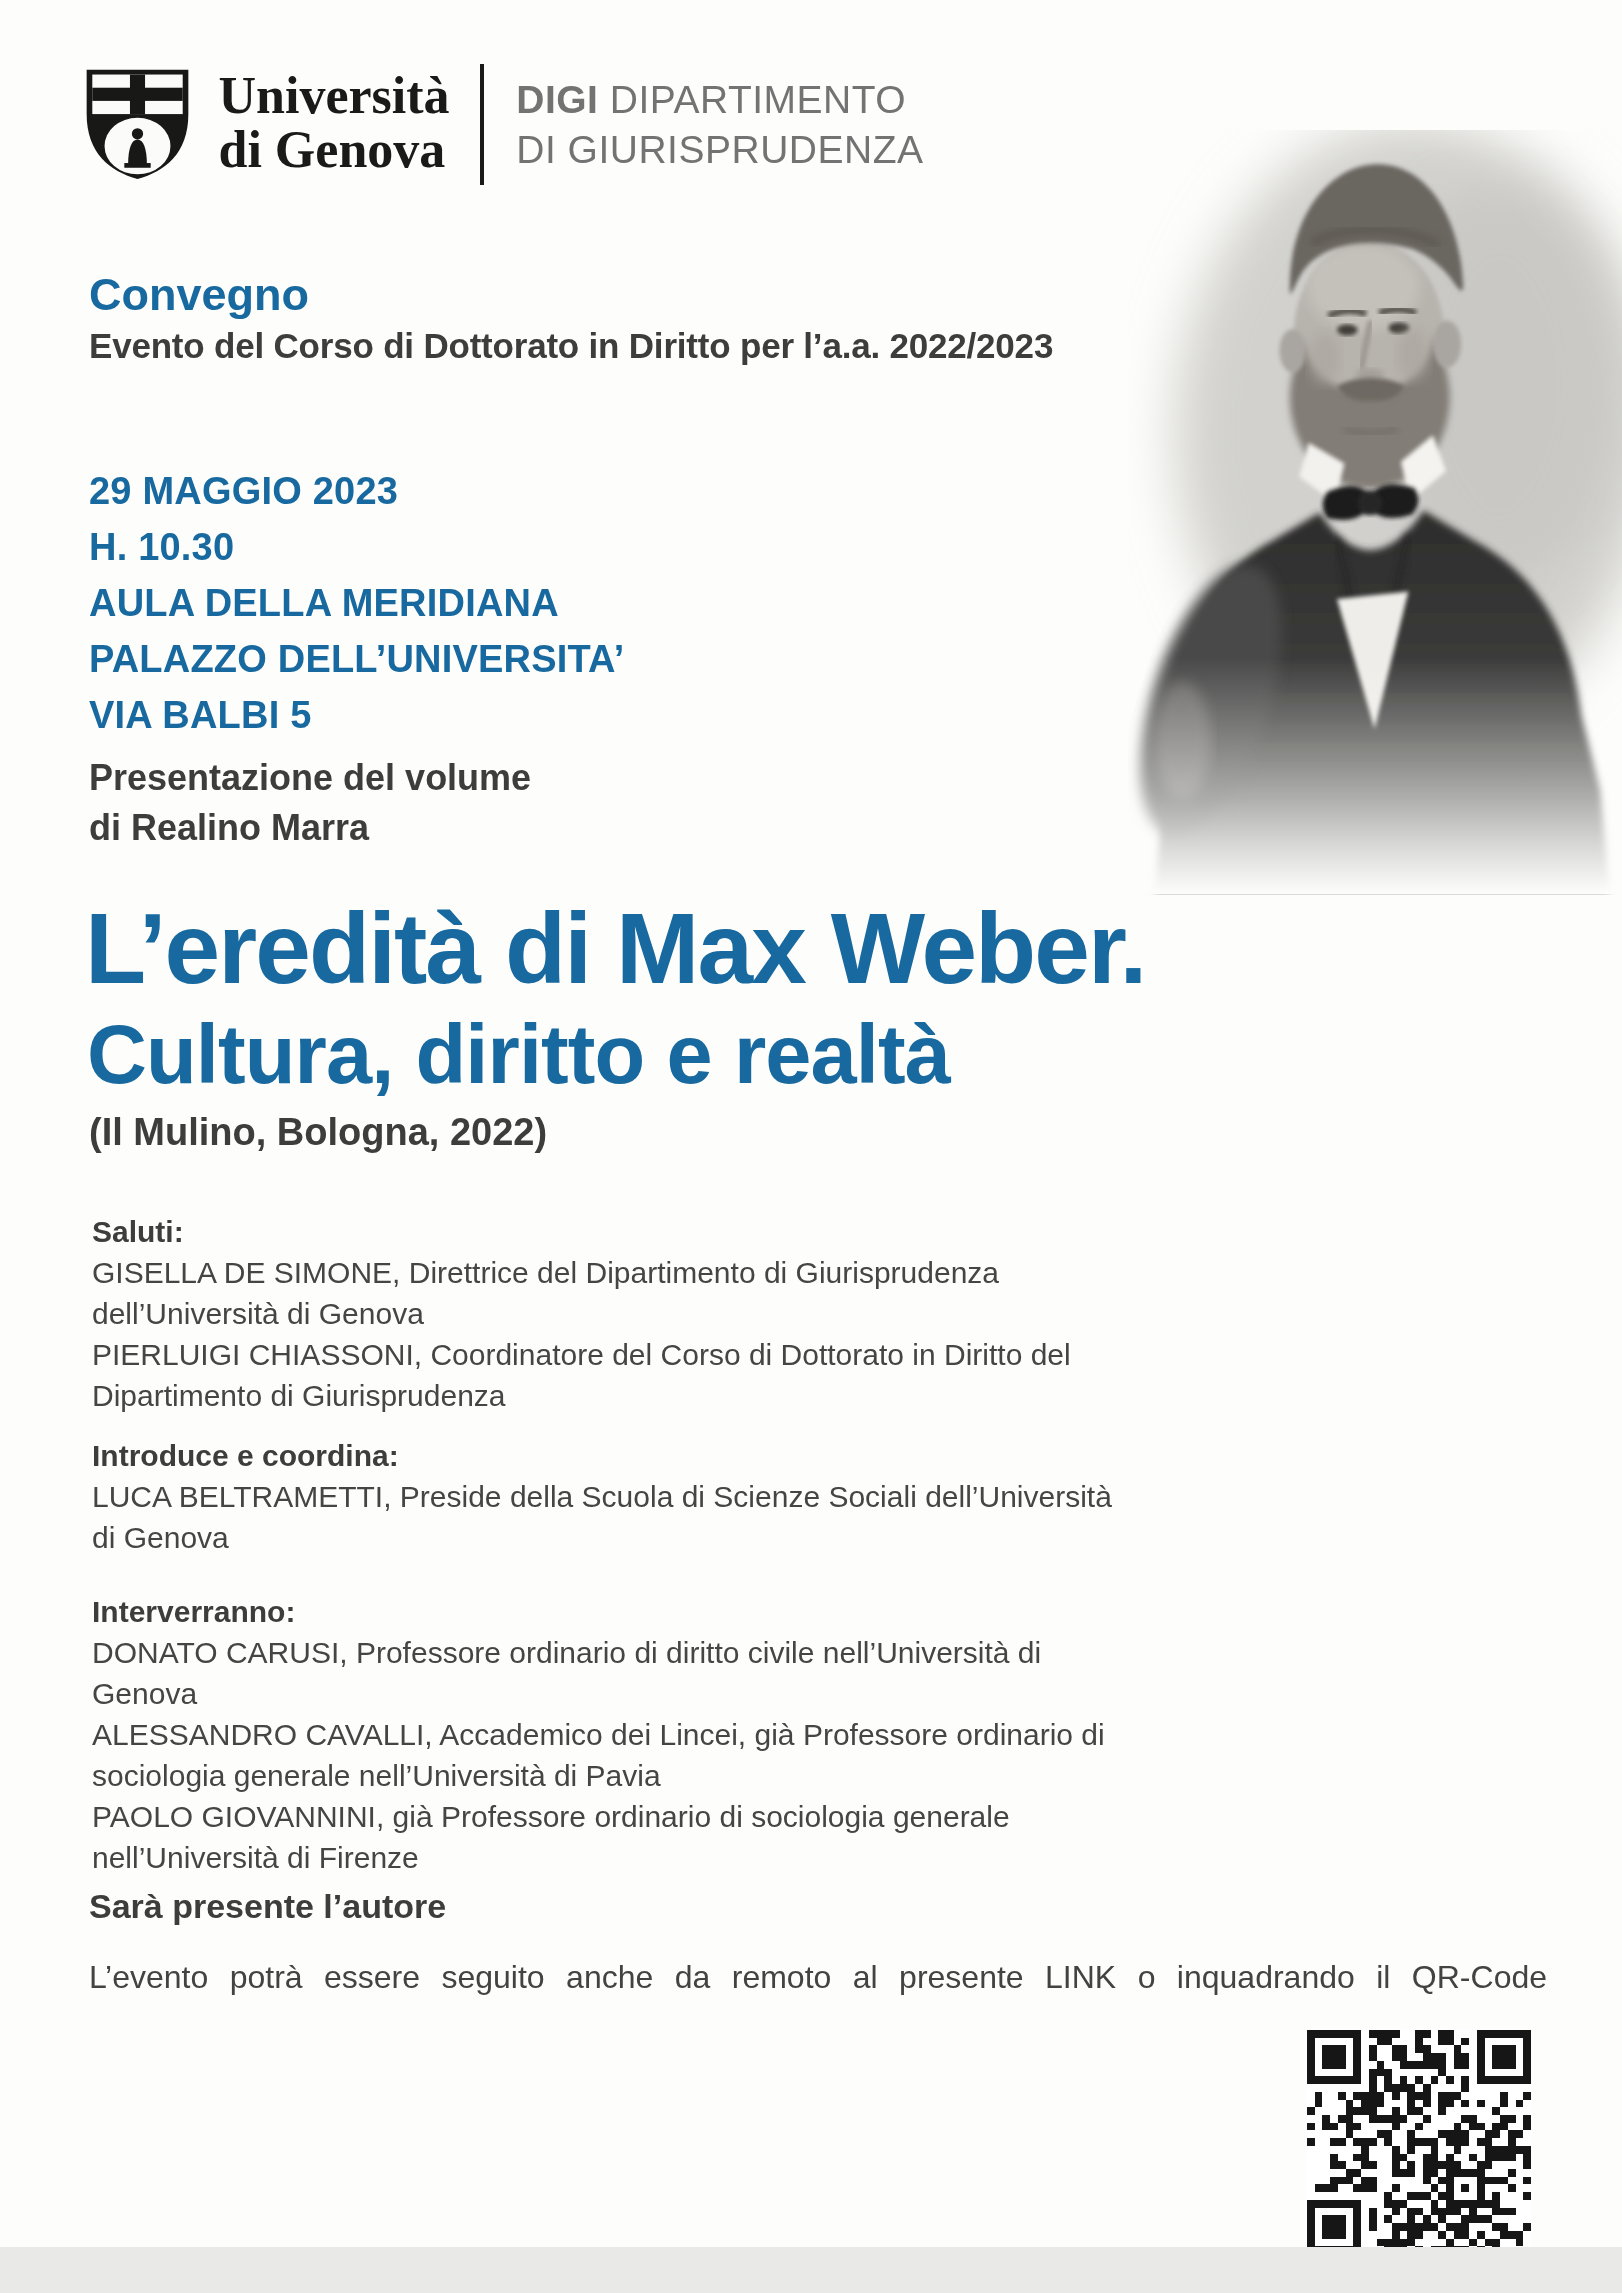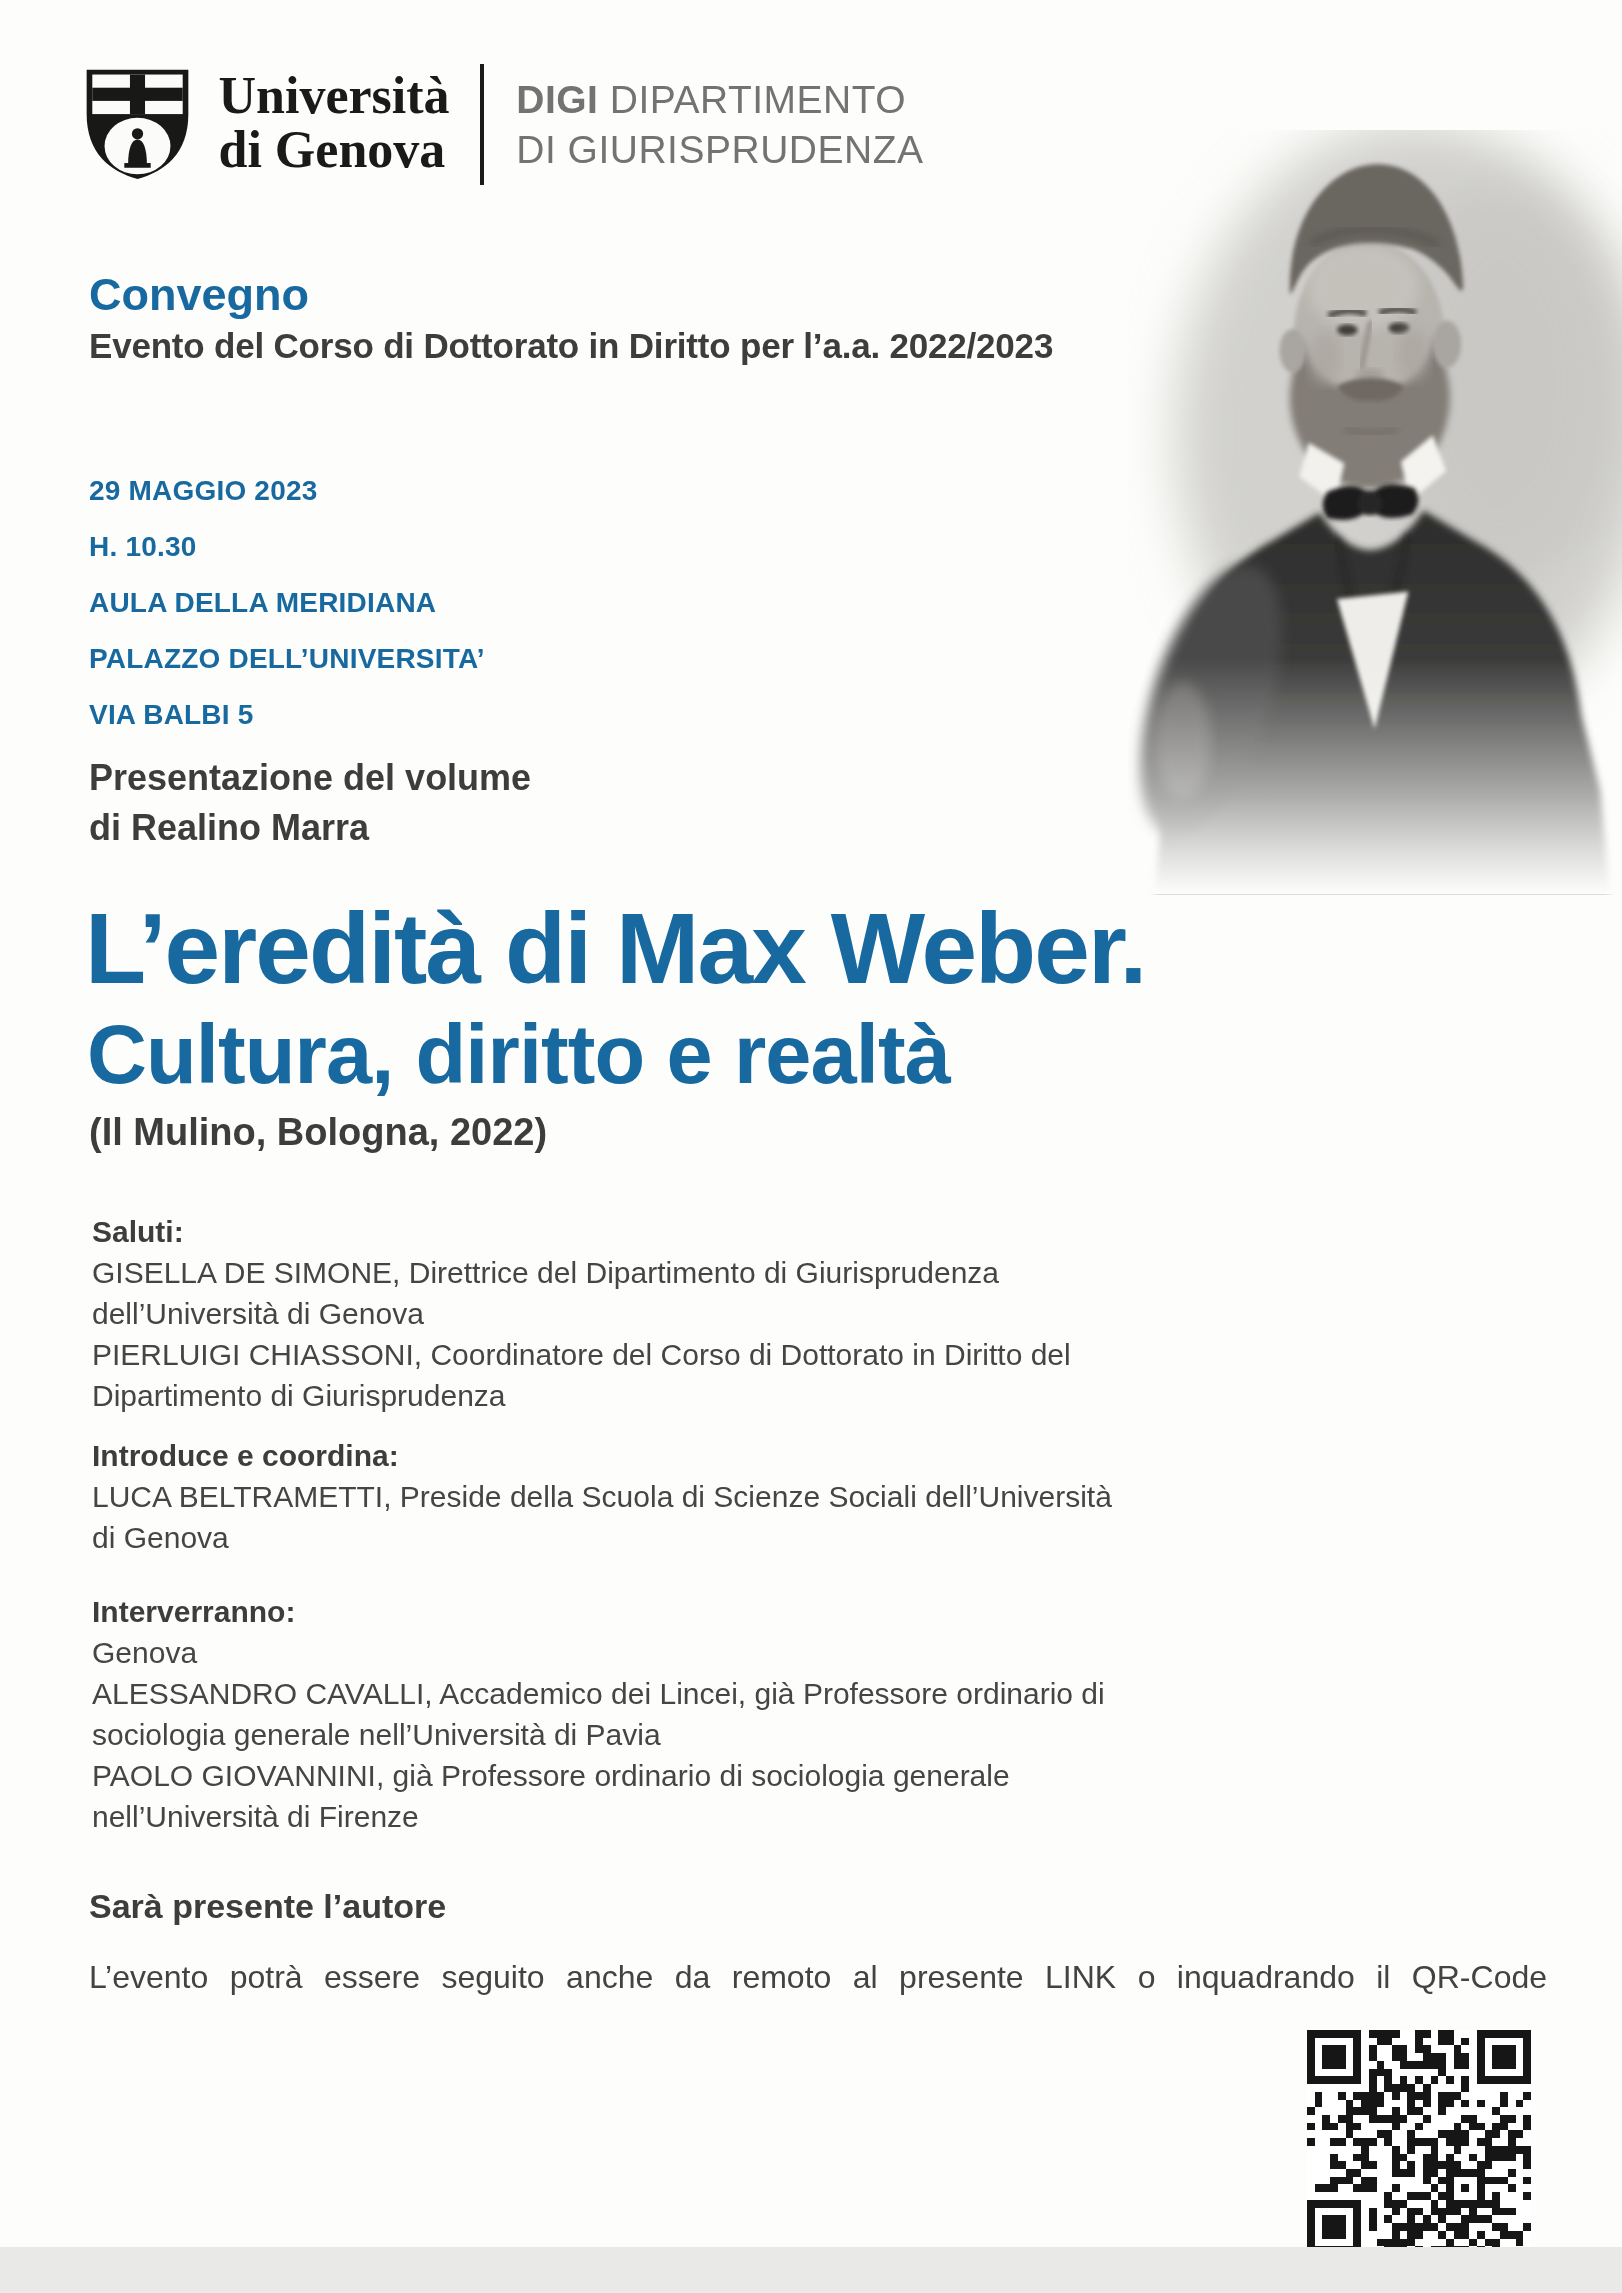--- a/index.html
+++ b/index.html
@@ -24,21 +24,21 @@
     font-size:52px;line-height:54px;color:var(--ink);
   }
   .logo-divider{width:4.7px;height:121px;background:var(--ink);margin:7.5px 32px 0 30px;}
   .dept{margin-top:19px;font-size:39px;line-height:50px;color:#737373;letter-spacing:0.5px;}
   .dept .b{font-weight:bold;}
 
   
   .kicker{left:89px;top:269px;font-size:45px;font-weight:bold;color:var(--accent);}
   .subtitle{left:89px;top:326px;font-size:35px;font-weight:bold;color:var(--dark);letter-spacing:-0.2px;}
 
-  .event-info{left:89px;top:463px;font-size:28px;font-weight:bold;color:var(--accent);
+  .event-info{left:89px;top:463px;font-size:38px;font-weight:bold;color:var(--accent);
     line-height:56px;letter-spacing:0.2px;}
   .presentation{left:89px;top:753px;font-size:36px;font-weight:bold;color:var(--dark);line-height:50px;}
 
   .book-title1{left:85px;top:895px;font-size:100px;font-weight:bold;color:var(--accent);
     letter-spacing:-1.9px;line-height:1.06;white-space:nowrap;}
   .book-title2{left:87px;top:1011px;font-size:83px;font-weight:bold;color:var(--accent);
     letter-spacing:-0.9px;line-height:1.05;white-space:nowrap;}
   .publisher{left:89px;top:1111px;font-size:38px;font-weight:bold;color:var(--dark);}
 
   
@@ -195,20 +195,21 @@
   </div>
 
   <div class="abs section sec-introduce">
     <div class="label">Introduce e coordina:</div>
     <div class="line">LUCA BELTRAMETTI, Preside della Scuola di Scienze Sociali dell’Università</div>
     <div class="line">di Genova</div>
   </div>
 
   <div class="abs section sec-interverranno">
     <div class="label">Interverranno:</div>
+    <div class="line">DONATO CARUSI, Professore ordinario di diritto civile nell’Università di</div>
     <div class="line">Genova</div>
     <div class="line">ALESSANDRO CAVALLI, Accademico dei Lincei, già Professore ordinario di</div>
     <div class="line">sociologia generale nell’Università di Pavia</div>
     <div class="line">PAOLO GIOVANNINI, già Professore ordinario di sociologia generale</div>
     <div class="line">nell’Università di Firenze</div>
   </div>
 
   <div class="abs author-note">Sarà presente l’autore</div>
 
   <div class="abs remote-note">

